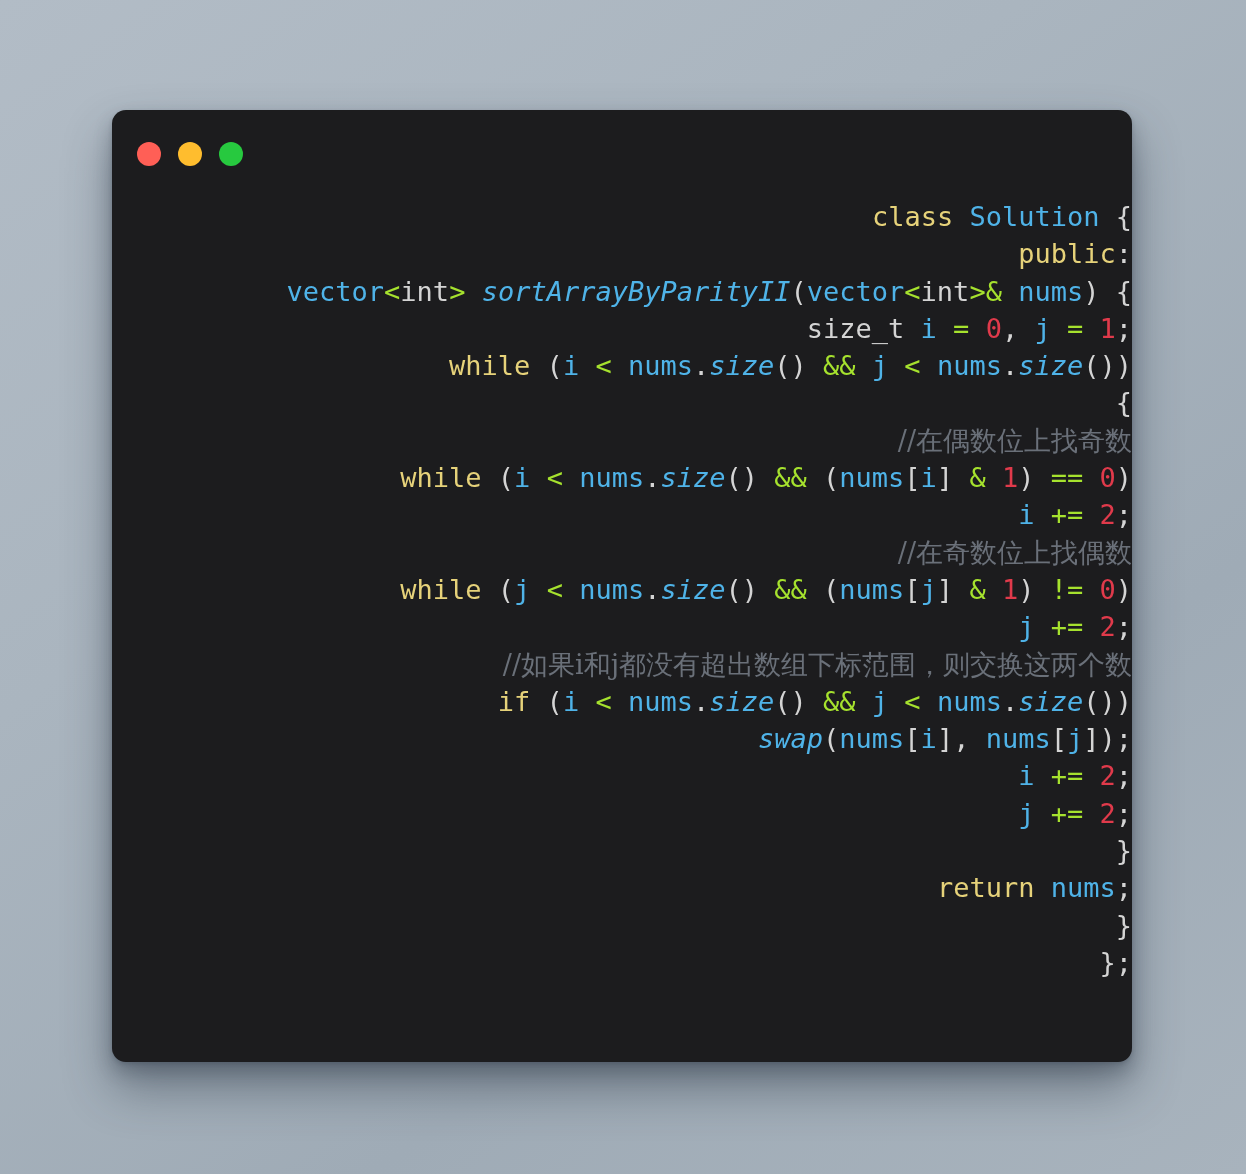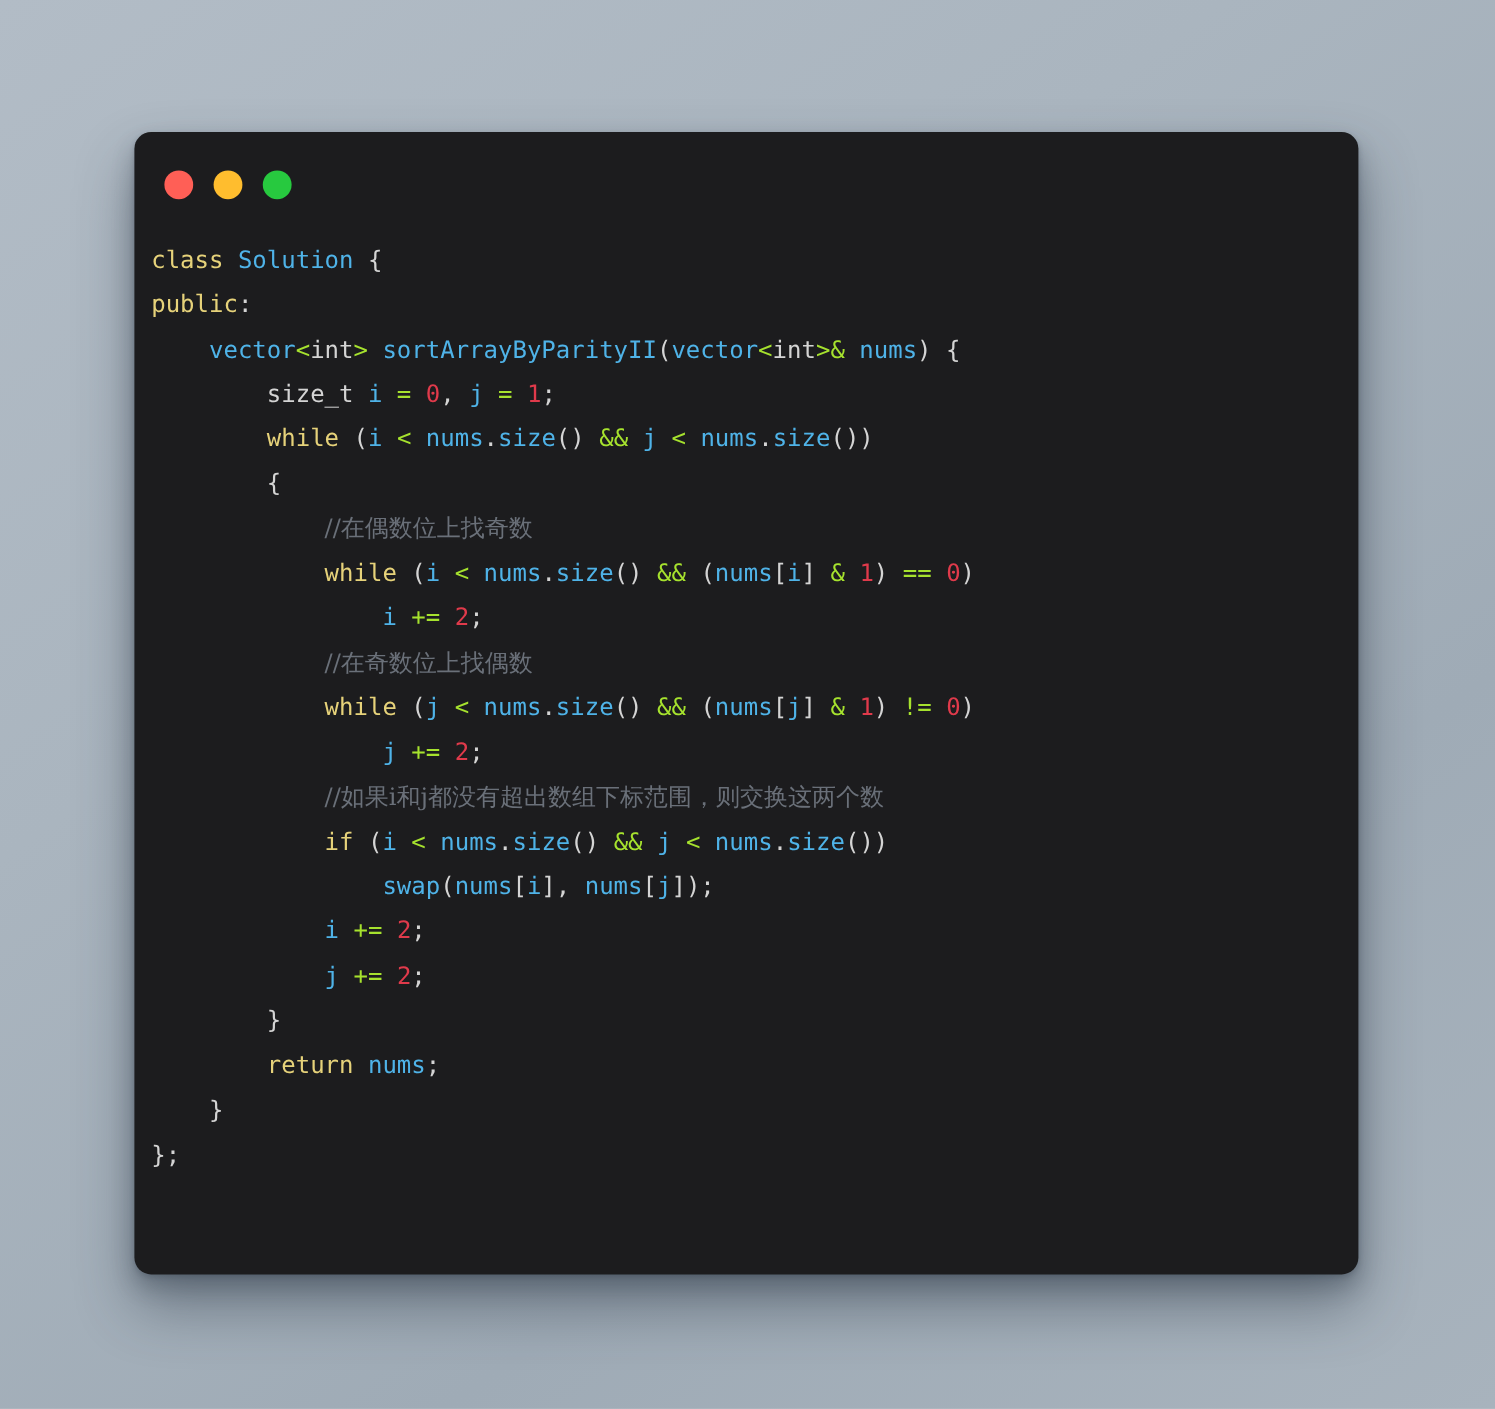--- a/index.html
+++ b/index.html
@@ -58,39 +58,40 @@
   .dot-red    { background: #ff5f56; }
   .dot-yellow { background: #ffbd2e; }
   .dot-green  { background: #27c93f; }
 
   
   #code-body {
     position: absolute;
     left: 0;
     top: 88px;
     width: 100%;
-    padding: 0 0 0 14px;
+    padding: 0 0 0 25px;
     box-sizing: border-box;
     font-family: "DejaVu Sans Mono", "Liberation Mono", monospace;
-    font-size: 20px;
+    font-size: 27px;
     line-height: 37.3px;
     white-space: pre;
     letter-spacing: 0px;
+    text-align: right;
   }
   .code-line {
     height: 37.3px;
     white-space: pre;
   }
 
   
   .t-plain    { color: #d4d4d4; }
   .t-keyword  { color: #e6d27a; }
   .t-type     { color: #4fb3e8; }
   .t-ident    { color: #4fb3e8; }
-  .t-func     { color: #4fb3e8; }
+  .t-func     { color: #4fb3e8; font-style: italic; }
   .t-number   { color: #e03a4b; }
   .t-operator { color: #a6e22e; }
   .t-punct    { color: #d4d4d4; }
   .t-comment-cn {
     color: #6a7079;
     font-family: "DejaVu Serif", "Liberation Serif", serif;
     font-style: normal;
   }
 </style>
 </head>

